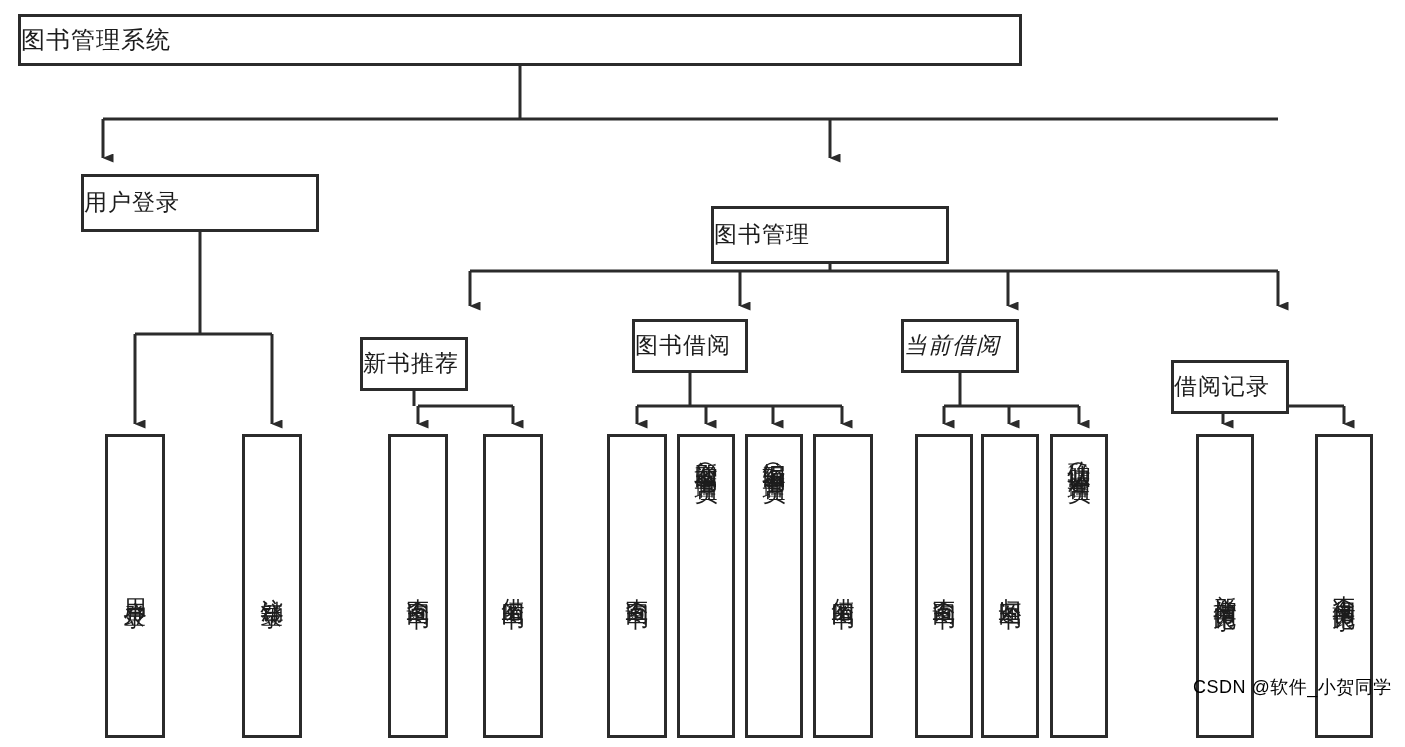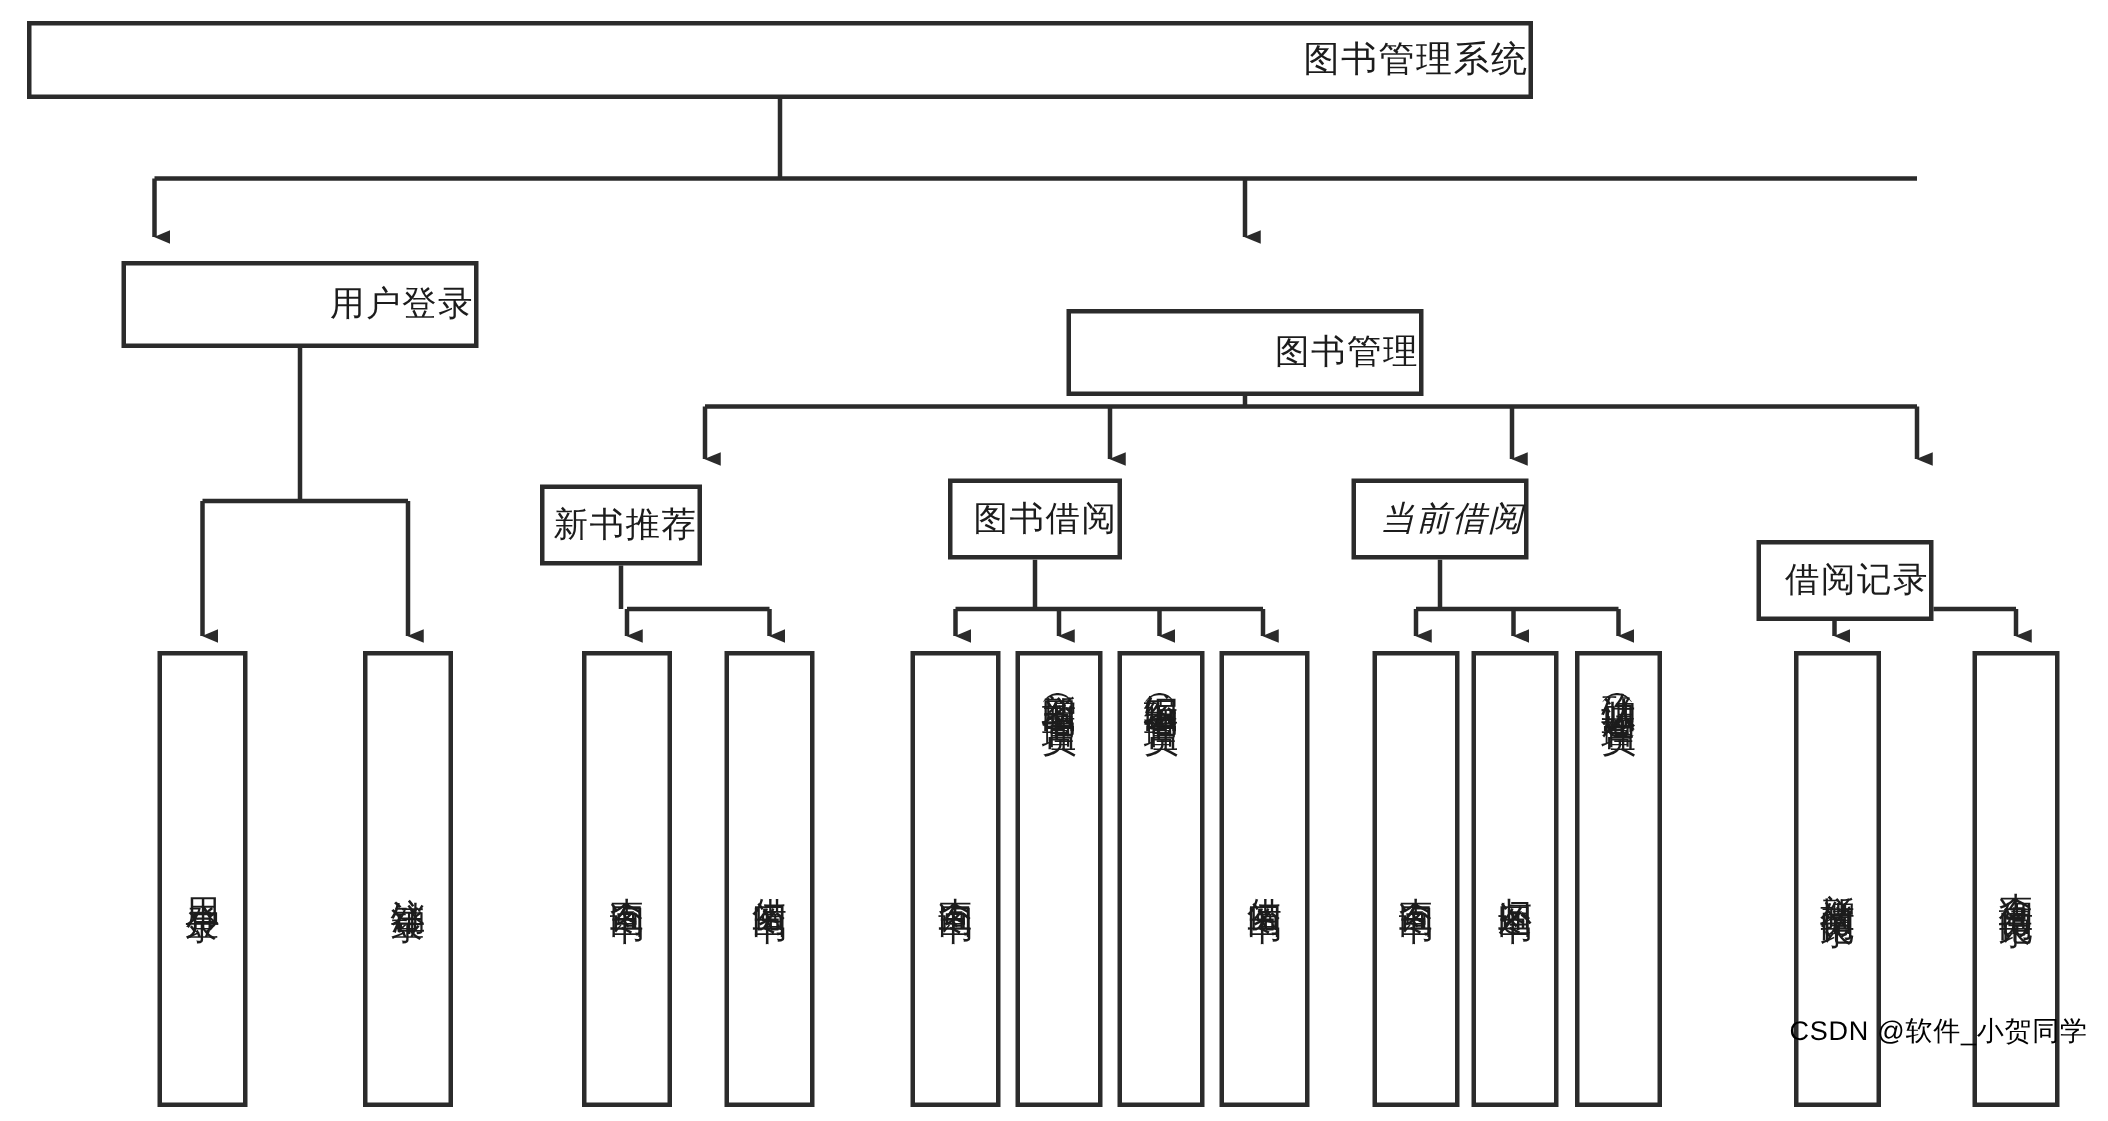--- a/index.html
+++ b/index.html
@@ -25,21 +25,21 @@
     height: 747px;
     pointer-events: none;
   }
   .node {
     position: absolute;
     box-sizing: border-box;
     border: 3px solid #2b2b2b;
     background: #ffffff;
     display: flex;
     align-items: center;
-    justify-content: flex-end;
+    justify-content: flex-start;
     color: #1c1c1c;
   }
   .node.horiz .label {
     font-size: 23px;
     letter-spacing: 1px;
     line-height: 1.1;
     white-space: nowrap;
   }
   .node.root .label {
     font-size: 24px;
@@ -131,21 +131,21 @@
     <span class="label">图书管理系统</span>
   </div>
 
   <div class="node horiz" style="left:81px; top:174px; width:238px; height:58px;">
     <span class="label">用户登录</span>
   </div>
   <div class="node horiz" style="left:711px; top:174px; width:238px; height:58px;margin-top:32px;">
     <span class="label">图书管理</span>
   </div>
 
-  <div class="node horiz" style="left:360px; top:323px; width:108px; height:54px;">
+  <div class="node horiz" style="left:360px; top:337px; width:108px; height:54px;">
     <span class="label">新书推荐</span>
   </div>
   <div class="node horiz" style="left:632px; top:319px; width:116px; height:54px;">
     <span class="label">图书借阅</span>
   </div>
   <div class="node horiz" style="left:901px; top:319px; width:118px; height:54px;font-style:italic;">
     <span class="label">当前借阅</span>
   </div>
   <div class="node horiz" style="left:1171px; top:319px; width:118px; height:54px;margin-top:41px;">
     <span class="label">借阅记录</span>

